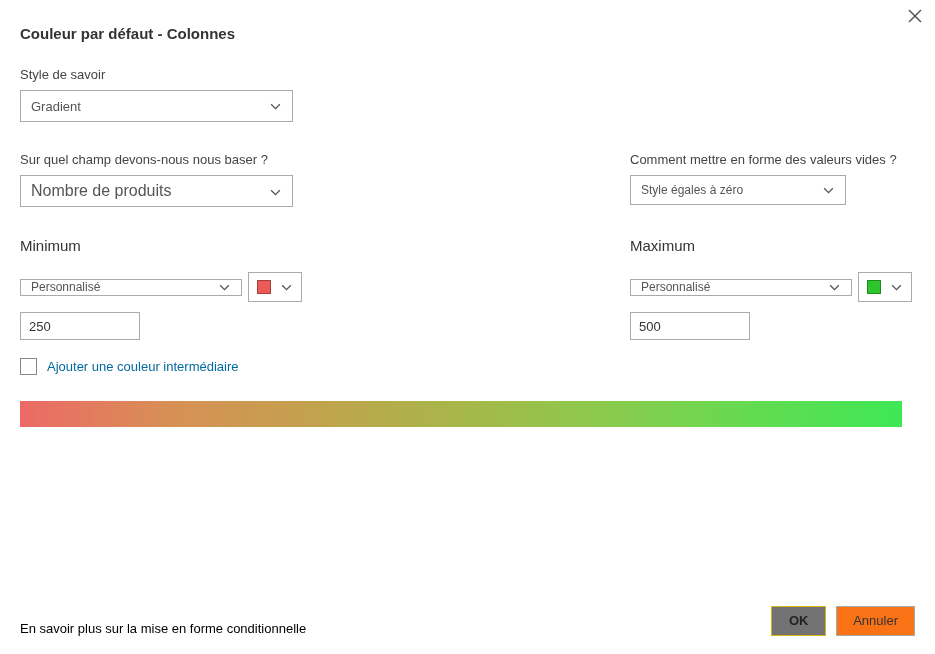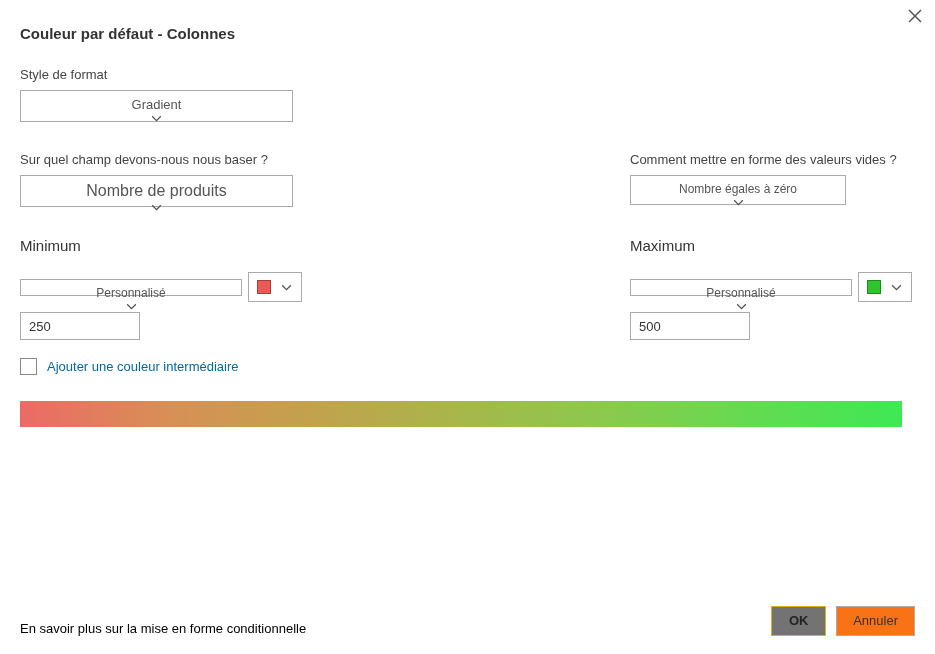--- a/index.html
+++ b/index.html
@@ -61,21 +61,20 @@
       border: 1px solid #aaa;
       background: #fff;
       padding: 6px 10px;
       font-size: 13px;
       color: #555;
       display: flex;
       justify-content: space-between;
       align-items: center;
       cursor: pointer;
       height: 32px;
-      flex-direction: column;
     }
     .select-box.wide {
       width: 273px;
     }
     .select-box.med {
       width: 273px;
       font-size: 16px;
     }
     .select-box.small {
       width: 222px;
@@ -205,21 +204,21 @@
 <div class="close-btn">
   <svg viewBox="0 0 14 14">
       <line x1="1" y1="1" x2="13" y2="13"></line>
       <line x1="13" y1="1" x2="1" y2="13"></line>
     </svg>
 </div>
 
 <div class="title">Couleur par défaut - Colonnes</div>
 
 <div style="margin-bottom:30px;">
-  <div class="section-label">Style de format</div>
+  <div class="section-label">Style de savoir</div>
   <div class="select-box wide">
     <span>Gradient</span>
     <span class="chevron-down"><svg viewBox="0 0 12 12">
           <polyline points="2,4 6,8 10,4"></polyline>
         </svg></span>
   </div>
 </div>
 
 <div class="row">
   <div class="col-left">
@@ -227,21 +226,21 @@
     <div class="select-box med">
       <span>Nombre de produits</span>
       <span class="chevron-down"><svg viewBox="0 0 12 12">
             <polyline points="2,4 6,8 10,4"></polyline>
           </svg></span>
     </div>
   </div>
   <div class="col-right">
     <div class="section-label">Comment mettre en forme des valeurs vides ?</div>
     <div class="select-box narrow">
-      <span>Nombre égales à zéro</span>
+      <span>Style égales à zéro</span>
       <span class="chevron-down"><svg viewBox="0 0 12 12">
             <polyline points="2,4 6,8 10,4"></polyline>
           </svg></span>
     </div>
   </div>
 </div>
 
 <div class="row" style="margin-bottom:0;">
   <div class="col-left">
     <div class="minmax-heading">Minimum</div>

